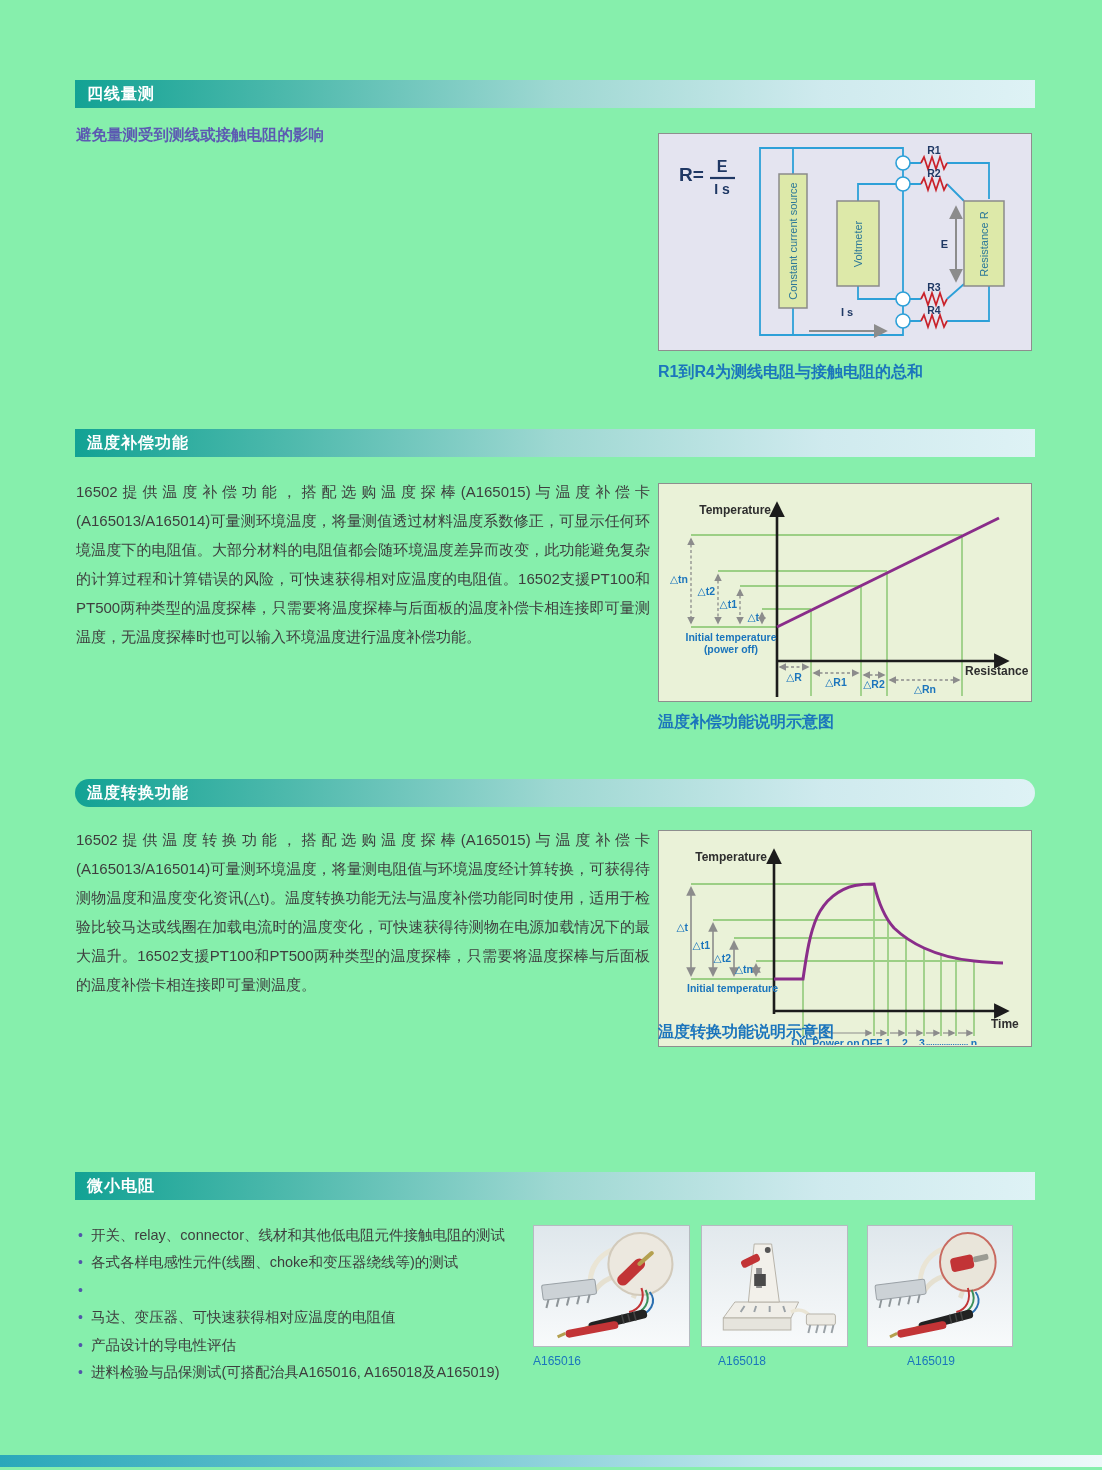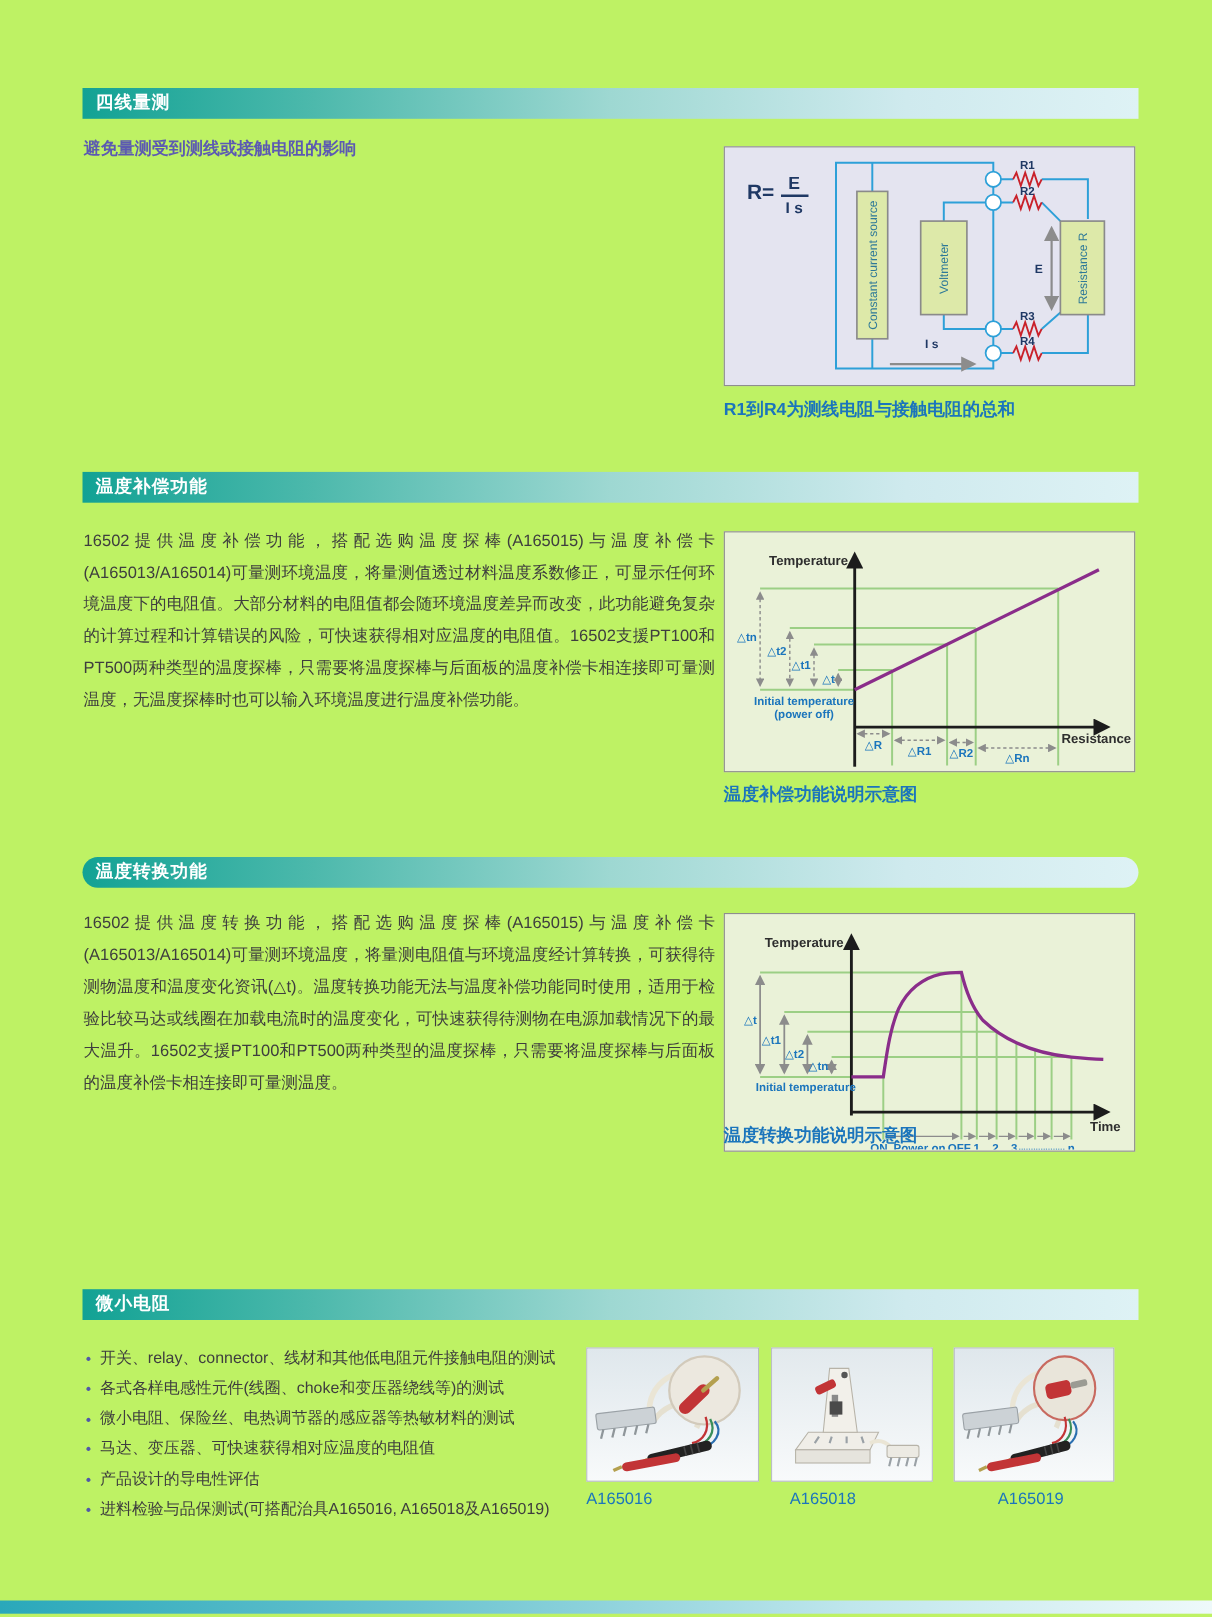--- a/index.html
+++ b/index.html
@@ -1,32 +1,32 @@
 <!DOCTYPE html>
 <html><head>
 <meta charset="utf-8">
 <style>
   html,body{margin:0;padding:0;background:#fff;}
-  .page{position:relative;width:1102px;height:1470px;background:#bef264;overflow:hidden;
+  .page{position:relative;width:1102px;height:1470px;background:#86efac;overflow:hidden;
         font-family:"Liberation Sans","DejaVu Sans",sans-serif;}
   .sec-header{position:absolute;left:75px;width:960px;height:28px;box-sizing:border-box;
         background:linear-gradient(90deg,#12a294 0%,#4db9ac 22%,#9ed8d2 50%,#cfeaee 78%,#def2f5 100%);
         color:#ffffff;font-size:16px;font-weight:bold;line-height:28px;padding-left:12px;letter-spacing:1px;}
   .subtitle{position:absolute;left:76px;width:580px;color:#5c5ab2;font-size:15.5px;font-weight:bold;}
   .para{position:absolute;left:76px;width:574px;font-size:15px;line-height:29px;color:#3e3e3e;text-align:justify;}
   .fig{position:absolute;left:658px;width:374px;border:1.5px solid #8e8e8e;box-sizing:border-box;}
   .fig-circuit{background:#e4e4f0;}
   .fig-chart{background:#eaf2d8;}
   .caption{position:absolute;left:658px;color:#1b75bc;font-size:16px;font-weight:bold;}
   .apps{position:absolute;left:78px;top:1222px;width:480px;}
   .app-item{display:flex;align-items:flex-start;font-size:14.5px;color:#3e3e3e;line-height:27.4px;white-space:nowrap;}
   .app-dot{color:#5157a9;margin-right:8px;font-size:14px;line-height:27.4px;}
   .product{position:absolute;top:1225px;}
   .product .ph{display:block;border:1px solid #b5bac0;box-sizing:border-box;background:#eef2f4;}
-  .plabel{color:#1b75bc;font-size:15px;margin-top:7px;}
+  .plabel{color:#1b75bc;font-size:12px;margin-top:7px;}
   .footer-bar{position:absolute;left:0;top:1455px;width:1102px;height:12px;
         background:linear-gradient(90deg,#2aa8ba 0%,#6cc4d0 35%,#bfe6ec 70%,#eef9fa 100%);}
   svg text{font-family:"Liberation Sans","DejaVu Sans",sans-serif;}
 </style>
 </head>
 <body>
 
 <div class="page">
 
   <div class="sec-header" style="top:80px;">
@@ -236,21 +236,20 @@
     <div class="app-item">
       <span class="app-dot">•</span>
       <span>开关、relay、connector、线材和其他低电阻元件接触电阻的测试</span>
     </div>
     <div class="app-item">
       <span class="app-dot">•</span>
       <span>各式各样电感性元件(线圈、choke和变压器绕线等)的测试</span>
     </div>
     <div class="app-item">
       <span class="app-dot">•</span>
-      <span>微小电阻、保险丝、电热调节器的感应器等热敏材料的测试</span>
     </div>
     <div class="app-item">
       <span class="app-dot">•</span>
       <span>马达、变压器、可快速获得相对应温度的电阻值</span>
     </div>
     <div class="app-item">
       <span class="app-dot">•</span>
       <span>产品设计的导电性评估</span>
     </div>
     <div class="app-item">

